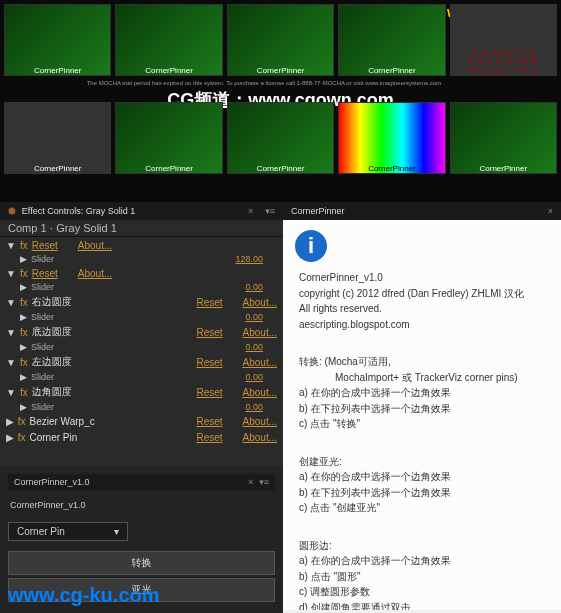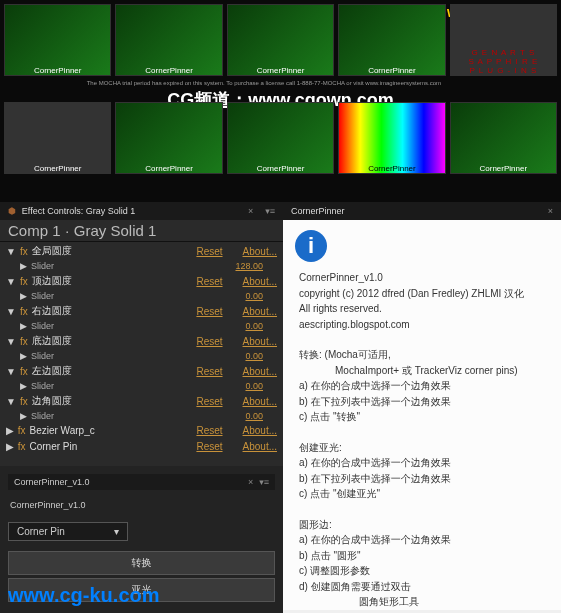--- a/index.html
+++ b/index.html
@@ -16,21 +16,21 @@
 .tiny-text { position: absolute; top: 80px; right: 120px; color: #999; font-size: 6px; }
 
 .lower { display: flex; width: 561px; height: 411px; }
 .left-col { width: 283px; display: flex; flex-direction: column; }
 .right-col { width: 278px; background: #f0f0f0; }
 
 .ec-panel { background: #2a2a2a; flex: 1; color: #ccc; font-size: 10px; }
 .ec-header { background: #1a1a1a; padding: 4px 8px; font-size: 9px; display: flex; align-items: center; gap: 6px; }
 .ec-header .tab { color: #ddd; }
 .ec-header .close { margin-left: auto; color: #888; cursor: pointer; }
-.ec-sub { padding: 2px 8px; font-size: 15px; color: #bbb; border-bottom: 1px solid #111; }
+.ec-sub { padding: 2px 8px; font-size: 11px; color: #bbb; border-bottom: 1px solid #111; }
 .ec-row { display: flex; padding: 2px 6px; align-items: center; min-height: 16px; }
 .ec-fx-name { flex: 1; color: #ddd; }
 .ec-reset { color: #c8923a; text-decoration: underline; margin-right: 20px; cursor: pointer; }
 .ec-about { color: #c8923a; text-decoration: underline; cursor: pointer; }
 .ec-slider-row { display: flex; padding: 1px 20px; align-items: center; font-size: 9px; }
 .ec-slider-label { flex: 1; color: #aaa; }
 .ec-slider-val { color: #c8923a; text-decoration: underline; }
 .tri { color: #ccc; margin-right: 4px; cursor: pointer; }
 .fxi { color: #c8923a; margin-right: 4px; }
 
@@ -40,21 +40,21 @@
 .cp-title { padding: 4px 2px 8px; font-size: 9px; }
 .cp-dropdown { background: #1a1a1a; border: 1px solid #555; color: #ccc; padding: 3px 8px; font-size: 10px; margin: 4px 0 10px; width: 120px; display: flex; justify-content: space-between; align-items: center; cursor: pointer; }
 .cp-btn { background: #3a3a3a; border: 1px solid #555; color: #ddd; padding: 4px; text-align: center; margin: 3px 0; font-size: 10px; cursor: pointer; }
 
 .right-col { position: relative; }
 .dlg-header { background: #1a1a1a; color: #ddd; padding: 4px 8px; font-size: 9px; display: flex; align-items: center; }
 .dlg-header .close { margin-left: auto; color: #888; cursor: pointer; }
 .dlg-body { background: #fcfcfc; padding: 10px 12px; color: #333; font-size: 10px; line-height: 1.55; height: 390px; overflow: auto; }
 .info-icon { display: inline-block; width: 32px; height: 32px; border-radius: 50%; background: #1a6bc9; color: #fff; text-align: center; line-height: 32px; font-size: 22px; font-weight: bold; vertical-align: top; margin-bottom: 8px; }
 .dlg-copy { margin-left: 4px; }
-.dlg-section { margin-top: 15px; }
+.dlg-section { margin-top: 22px; }
 </style>
 </head>
 <body>
 
 <div class="top-banner">
   <div class="watermark-tr">www.cg-ku.com</div>
   <div class="thumb-row">
     <div class="thumb">
         <span class="thumb-label">CornerPinner</span>
       </div>
@@ -104,34 +104,32 @@
         <span class="tab">Effect Controls: Gray Solid 1</span>
         <span class="close">×</span>
         <span style="color:#888;margin-left:6px">▾≡</span>
       </div>
       <div class="ec-sub">Comp 1 · Gray Solid 1</div>
 
       <div>
         <div class="ec-row">
             <span class="tri">▼</span>
             <span class="fxi">fx</span>
-            <span class="ec-fx-name">全局圆度</span>
             <span class="ec-reset">Reset</span>
             <span class="ec-about">About...</span>
           </div>
         <div class="ec-slider-row">
             <span class="tri">▶</span>
             <span class="ec-slider-label">Slider</span>
             <span class="ec-slider-val">128.00</span>
           </div>
 
         <div class="ec-row">
             <span class="tri">▼</span>
             <span class="fxi">fx</span>
-            <span class="ec-fx-name">顶边圆度</span>
             <span class="ec-reset">Reset</span>
             <span class="ec-about">About...</span>
           </div>
         <div class="ec-slider-row">
             <span class="tri">▶</span>
             <span class="ec-slider-label">Slider</span>
             <span class="ec-slider-val">0.00</span>
           </div>
 
         <div class="ec-row">

